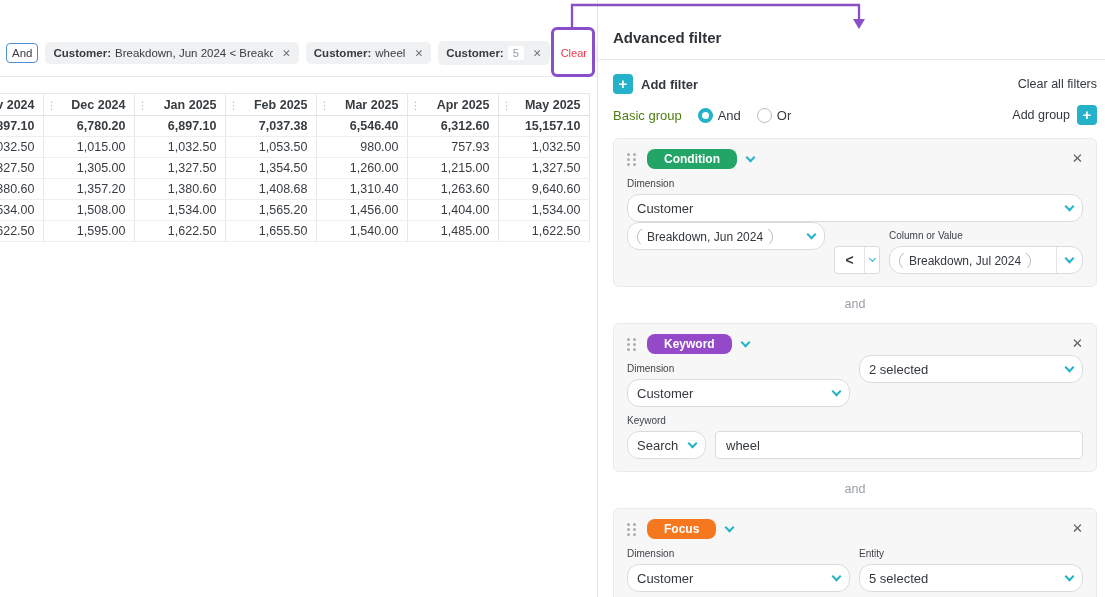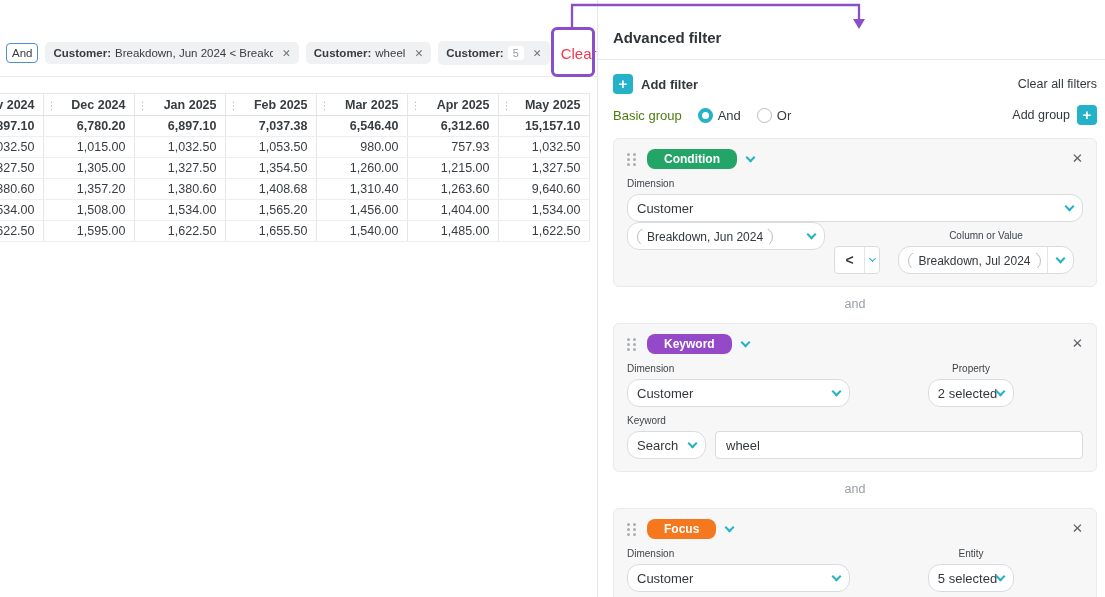--- a/index.html
+++ b/index.html
@@ -20,21 +20,21 @@
   }
   .chip {
     background:#f0f1f2; border-radius:5px; padding:5px 8px; font-size:11.5px;
     display:flex; align-items:center; gap:4px; flex:0 0 auto; white-space:nowrap;
   }
   .chip b { font-weight:700; }
   .chip .val { overflow:hidden; }
   .chip .val.clamp { max-width:158px; }
   .chip-num { background:#fff; border-radius:3px; padding:1px 5px; color:#93a0ad; font-size:11px; }
   .chip-x { margin-left:5px; color:#6f757a; font-size:10.5px; cursor:pointer; }
-  .clear-link { color:var(--clear); font-size:15px; margin-left:4px; flex:0 0 auto; cursor:pointer; }
+  .clear-link { color:var(--clear); font-size:11px; margin-left:4px; flex:0 0 auto; cursor:pointer; }
   .adv-filter-btn {
     width:37px; height:37px; border-radius:50%; background:#f2f3f3; border:none;
     display:flex; align-items:center; justify-content:center; flex:0 0 auto; cursor:pointer;
   }
   
   .grid { position:absolute; top:93px; left:0; width:589px; table-layout:fixed; border-collapse:collapse; font-size:12.5px; color:#383d42; }
   .grid th, .grid td {
     position:relative; overflow:hidden; text-align:right; padding:0 8px 0 2px;
     border-right:1px solid #e5e7e9; border-bottom:1px solid #edeeef; white-space:nowrap;
   }
@@ -89,21 +89,21 @@
     height:28px; padding:0 9px; font-size:13px; color:#33383d; cursor:pointer; min-width:0;
   }
   .select .txt { flex:1; overflow:hidden; white-space:nowrap; }
   .pill { border:1px solid #b9bdc1; border-radius:10px; padding:2px 9px; font-size:12px; line-height:14px; white-space:nowrap; }
   .split-chev { display:flex; align-items:center; justify-content:center; width:26px; align-self:stretch; border-left:1px solid #e3e4e6; margin:0 -9px 0 6px; }
   .op-box { display:flex; align-items:center; width:46px; background:#fff; border:1px solid #d9dcdf; border-radius:4px; height:28px; flex:0 0 auto; cursor:pointer; }
   .op-val { flex:1; text-align:center; font-weight:700; font-size:14px; color:#33383d; }
   .op-chev { width:15px; height:100%; display:flex; align-items:center; justify-content:center; border-left:1px solid #e3e4e6; }
   .w200 { flex:0 0 198px; }
   .half { flex:0 0 223px; }
-  .grow { flex:1;align-items:center; }
+  .grow { flex:1; }
   .search-sel { flex:0 0 79px; }
   .kw-input { flex:1; height:28px; border:1px solid #d9dcdf; border-radius:4px; padding:0 10px; font-size:13px; color:#33383d; font-family:"Liberation Sans",sans-serif; background:#fff; min-width:0; }
   .and-sep { text-align:center; color:#9aa0a6; font-size:12.5px; margin:10px 0; }
   
   .purple-box { position:absolute; left:551px; top:27px; width:44px; height:50px; border:3px solid var(--annotation); border-radius:6px; pointer-events:none; z-index:5; }
   .arrow-svg { position:absolute; left:0; top:0; pointer-events:none; z-index:6; }
 </style>
 </head>
 <body>
 
@@ -320,21 +320,20 @@
         </div>
         <div class="frow">
           <div class="fcol half">
             <div class="fld-label">Dimension</div>
             <div class="select">
               <span class="txt">Customer</span>
               <span class="chev"></span>
             </div>
           </div>
           <div class="fcol grow">
-            <div class="fld-label">Property</div>
             <div class="select">
               <span class="txt">2 selected</span>
               <span class="chev"></span>
             </div>
           </div>
         </div>
         <div class="fld-label">Keyword</div>
         <div class="frow">
           <div class="select search-sel">
             <span class="txt">Search</span>

